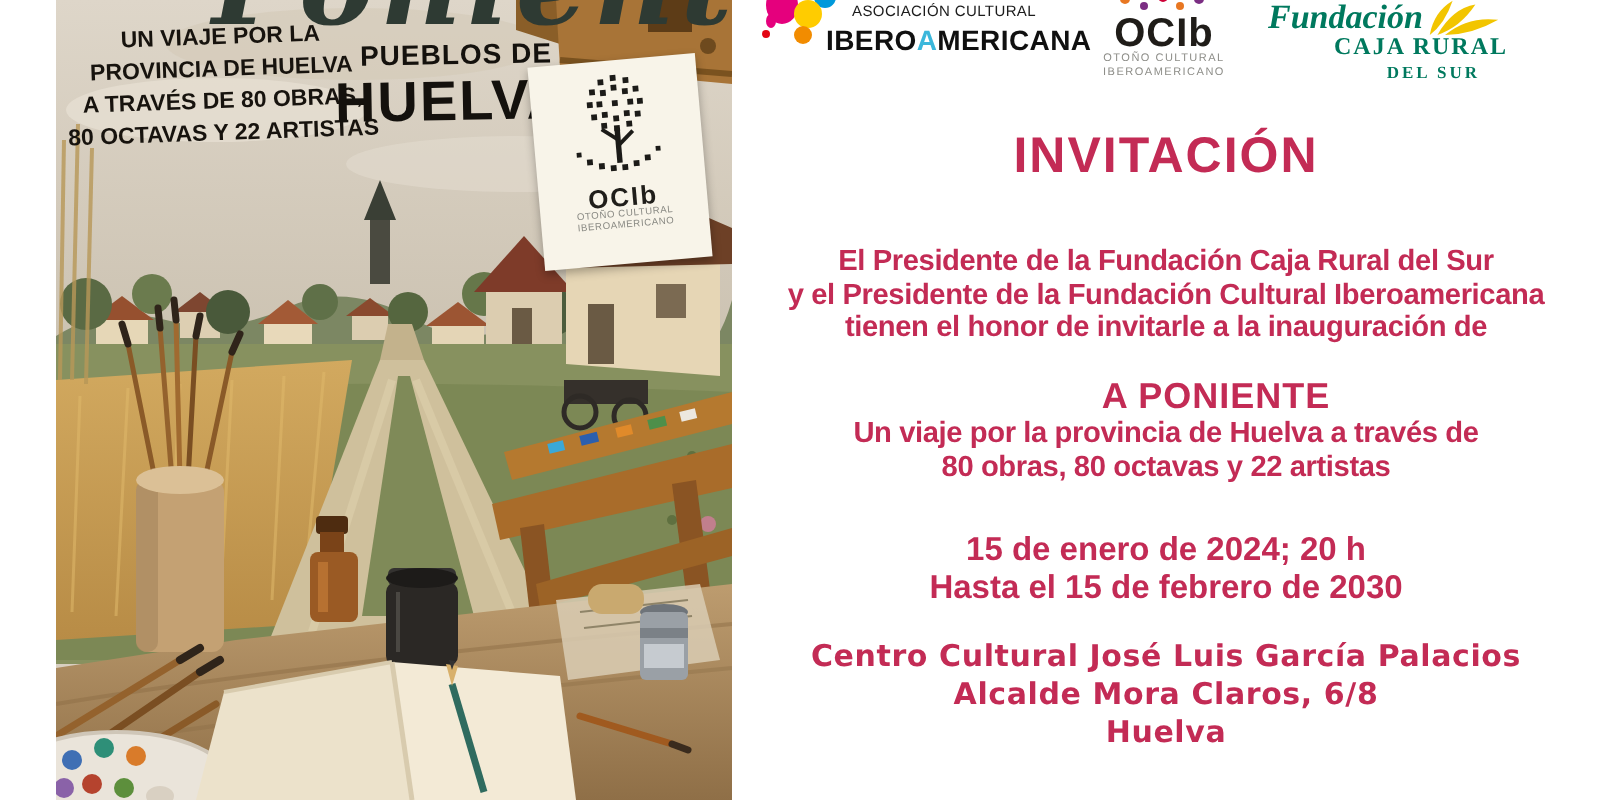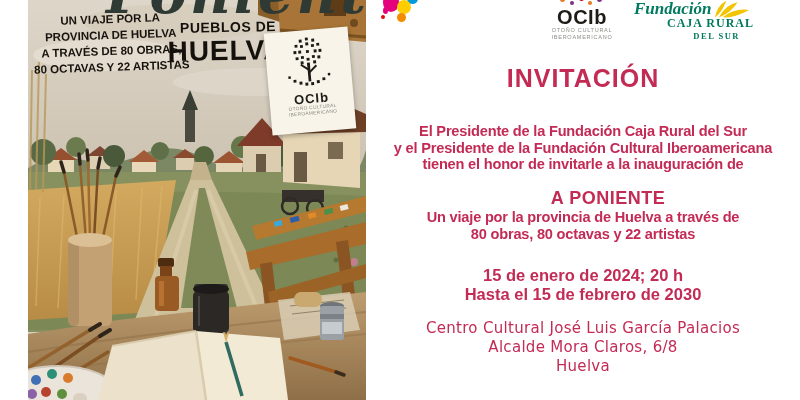--- a/index.html
+++ b/index.html
@@ -26,21 +26,21 @@
 
   
   .right{position:absolute;left:366px;top:0;width:434px;height:400px;}
   .block{position:absolute;width:100%;text-align:center;color:var(--accent);}
   .block div{white-space:nowrap;}
   .heading{top:64px;font-size:25px;font-weight:700;letter-spacing:1px;}
   .body-block{top:123px;font-size:14.6px;font-weight:700;letter-spacing:-.2px;line-height:16.5px;}
   .event-title{top:188px;font-size:18px;font-weight:700;letter-spacing:.5px;padding-left:25px;}
   .desc-block{top:209px;font-size:14.6px;font-weight:700;letter-spacing:-.2px;line-height:17px;}
   .sched-block{top:266px;font-size:16.5px;font-weight:700;line-height:18.5px;}
-  .venue-block{top:319px;font-family:"DejaVu Sans",sans-serif;font-size:15px;font-weight:400;
+  .venue-block{top:319px;font-family:"DejaVu Sans",sans-serif;font-size:15px;font-weight:700;
         letter-spacing:.3px;line-height:19px;}
 
   
   .logos{position:absolute;left:0;top:0;width:100%;height:48px;}
   .dot{position:absolute;border-radius:50%;}
   .aci{position:absolute;left:16px;top:0;width:160px;height:46px;}
   .aci-text{position:absolute;left:31px;top:1px;}
   .aci-top{font-size:7.5px;color:#1c1c1c;letter-spacing:.2px;margin-left:13px;}
   .aci-word{font-size:14px;font-weight:700;color:#101010;letter-spacing:.2px;margin-top:2px;}
   .aci-a{color:var(--letter_cyan);}
@@ -306,20 +306,24 @@
 
     <div class="logos">
 
       <div class="aci">
         <span class="dot" style="left:1px;top:-7px;width:16px;height:19px;background:var(--dot_pink);"></span>
         <span class="dot" style="left:25px;top:-7px;width:11px;height:11px;background:var(--dot_blue);"></span>
         <span class="dot" style="left:15px;top:0px;width:14px;height:14px;background:var(--dot_yellow);"></span>
         <span class="dot" style="left:15px;top:13px;width:9px;height:9px;background:var(--dot_orange);"></span>
         <span class="dot" style="left:1px;top:7px;width:5px;height:7px;background:var(--dot_pink);"></span>
         <span class="dot" style="left:-1px;top:15px;width:4px;height:4px;background:var(--dot_red);"></span>
+        <div class="aci-text">
+          <div class="aci-top">ASOCIACIÓN CULTURAL</div>
+          <div class="aci-word"><span>IBERO</span><span class="aci-a">A</span><span>MERICANA</span></div>
+        </div>
       </div>
 
       <div class="ocib">
         <div class="ocib-crown">
           <span class="dot" style="left:18px;top:-3px;width:5px;height:5px;background:var(--crown_orange);"></span>
           <span class="dot" style="left:28px;top:1px;width:4px;height:4px;background:var(--crown_purple);"></span>
           <span class="dot" style="left:37px;top:-4px;width:5px;height:5px;background:var(--crown_red);"></span>
           <span class="dot" style="left:46px;top:1px;width:4px;height:4px;background:var(--crown_orange);"></span>
           <span class="dot" style="left:55px;top:-3px;width:5px;height:5px;background:var(--crown_purple);"></span>
         </div>

